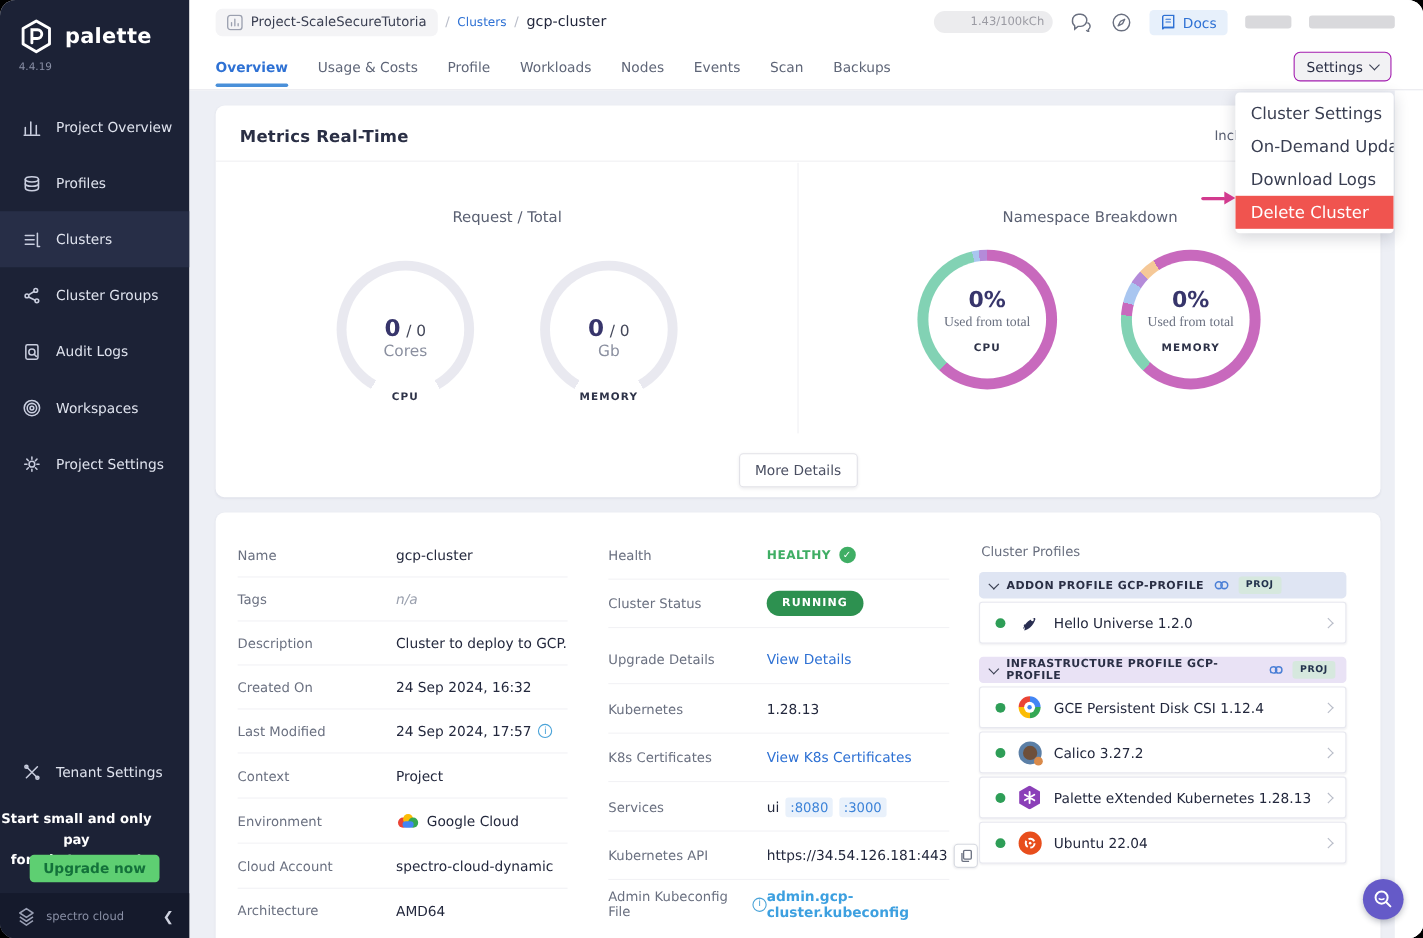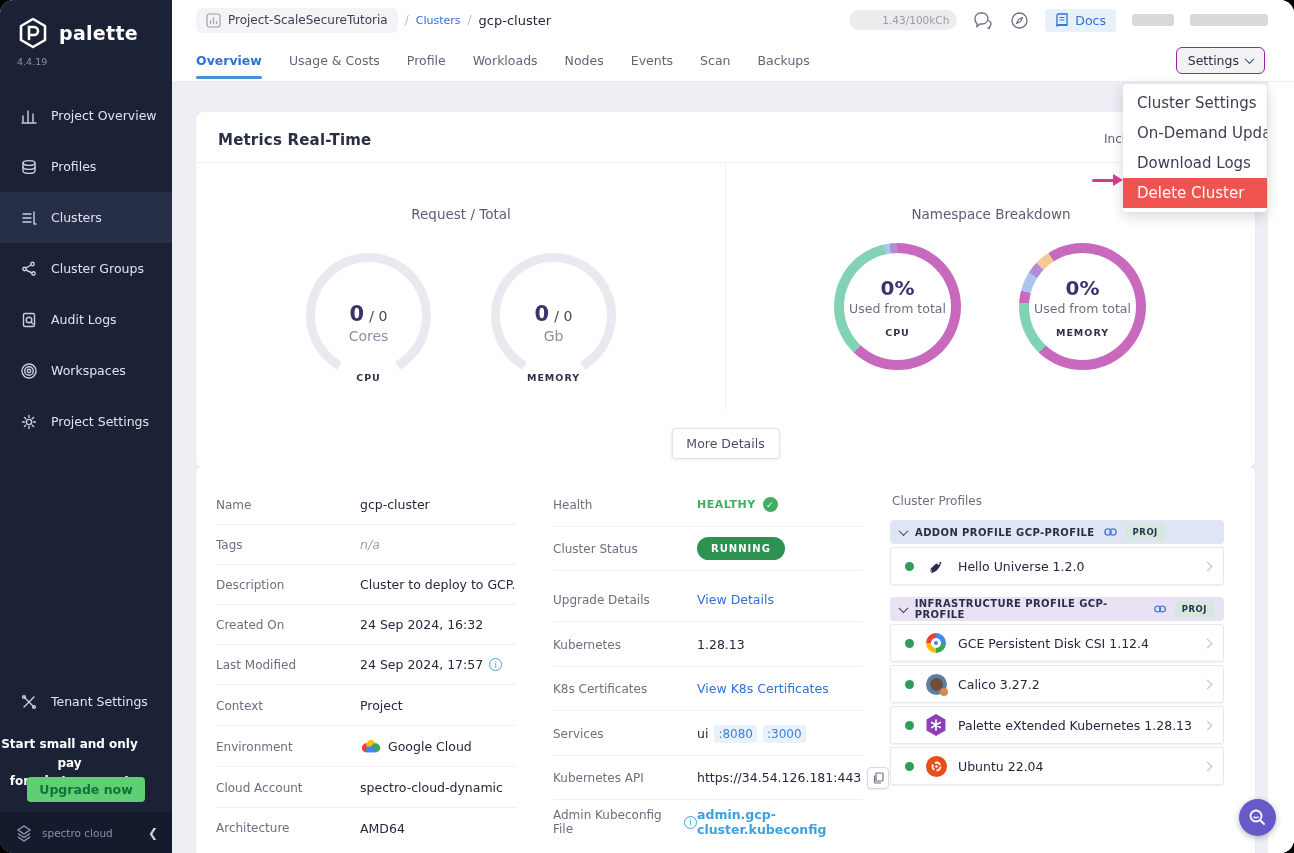--- a/index.html
+++ b/index.html
@@ -43,41 +43,41 @@
   .tab { font-size:12.5px; color:#5f6678; cursor:pointer; padding:11px 0; position:relative; }
   .tab.active { color:#2e71d4; font-weight:bold; }
   .tab.active::after { content:""; position:absolute; left:0; right:0; bottom:0; height:3px; border-radius:2px; background:#4a90d9; }
   .settings-btn { position:absolute; right:29px; top:7px; height:27px; padding:0 11px; display:flex; align-items:center; gap:7px; background:#f2f2f4; border:1px solid #a21caf; border-radius:6px; font-size:12.5px; color:#2a2f45; cursor:pointer; }
 
   
   #content { position:absolute; left:172px; top:82px; width:1122px; height:771px; background:#edeff5; }
   #gutter { position:absolute; left:1268px; top:82px; width:26px; height:771px; background:#fff; }
 
   .card { position:absolute; background:#fff; border-radius:8px; box-shadow:0 1px 2px rgba(20,25,50,.05); }
-  #metrics-card { left:24px; top:30px; width:1059px; height:356px; }
+  #metrics-card { left:24px; top:14px; width:1059px; height:356px; }
   #metrics-card h2 { font-size:15px; font-weight:bold; color:#2a2f45; padding:19px 0 0 22px; letter-spacing:.2px; }
   .m-divider { position:absolute; left:0; top:50px; width:100%; height:1px; background:#f0f0f3; }
   .v-divider { position:absolute; left:529px; top:52px; width:1px; height:246px; background:#f0f0f3; }
   .incl { position:absolute; left:908px; top:20px; font-size:12px; color:#5a6072; white-space:nowrap; }
   .half-title { position:absolute; top:94px; font-size:13.5px; color:#5a6072; text-align:center; }
 
   .gauge { position:absolute; width:125px; height:125px; }
   .gauge-ring { position:absolute; inset:0; border-radius:50%; background:conic-gradient(from 210deg,#e9e9f0 0deg 300deg,transparent 300deg 360deg); }
   .gauge-hole { position:absolute; inset:9px; border-radius:50%; background:#fff; }
   .gauge-center { position:absolute; inset:0; display:flex; flex-direction:column; align-items:center; justify-content:center; padding-top:14px; }
   .gval .big { font-size:21px; font-weight:bold; color:#37356b; }
   .gval .small { font-size:14px; color:#44485a; }
   .gunit { font-size:14px; color:#8b90a0; margin-top:2px; }
   .gcaption { position:absolute; left:0; right:0; bottom:-5px; text-align:center; font-size:9.5px; font-weight:bold; letter-spacing:1px; color:#2d3248; }
 
   .donut { position:absolute; width:127px; height:127px; border-radius:50%; }
   .donut-hole { position:absolute; inset:10px; border-radius:50%; background:#fff; }
   .donut-center { position:absolute; inset:0; display:flex; flex-direction:column; align-items:center; justify-content:center; }
   .dpct { font-size:20px; font-weight:bold; color:#37356b; }
-  .dlbl { font-size:12.5px; color:#6a7080; margin-top:1px; }
+  .dlbl { font-size:12.5px; color:#6a7080; margin-top:1px;font-family:Liberation Serif, serif; }
   .dcap { font-size:9.5px; font-weight:bold; letter-spacing:1px; color:#2d3248; margin-top:11px; }
 
   .more-btn { position:absolute; left:50%; transform:translateX(-50%); top:316px; padding:7px 14px; background:#fff; border:1px solid #e2e2e8; border-radius:4px; font-size:12.5px; color:#4a4f62; cursor:pointer; box-shadow:0 1px 3px rgba(20,25,50,.08); font-family:inherit; }
 
   
   #details-card { left:24px; top:384px; width:1059px; height:387px; border-radius:8px 8px 0 0; }
   .drow { position:absolute; display:flex; align-items:center; }
   .col1 .drow { left:20px; width:300px; height:40px; border-bottom:1px solid #f2f2f5; }
   .col2 .drow { left:357px; width:310px; height:44px; border-bottom:1px solid #f2f2f5; }
   .dlabel { width:144px; font-size:12px; color:#6a7080; flex:0 0 144px; }

